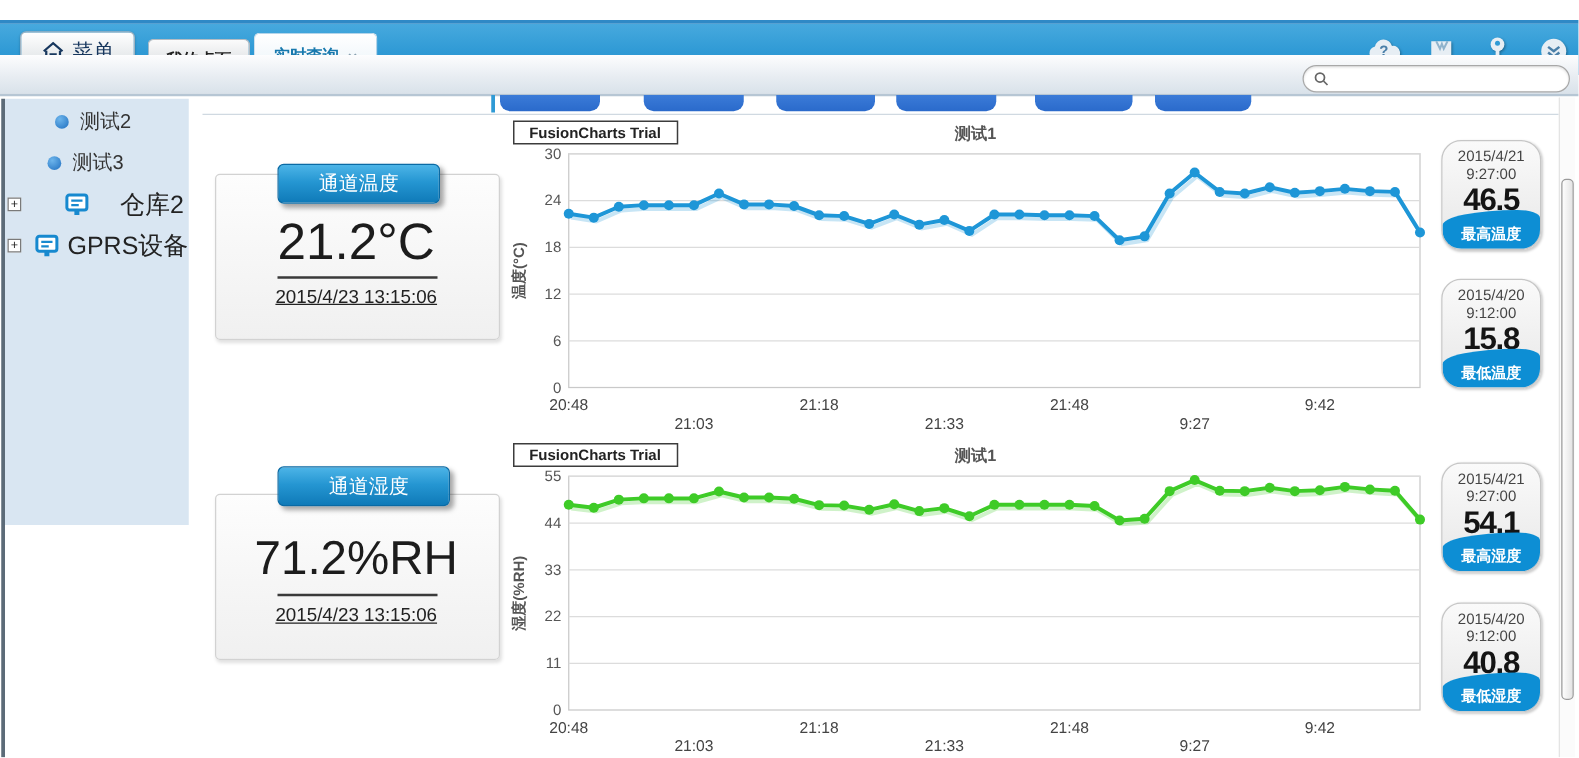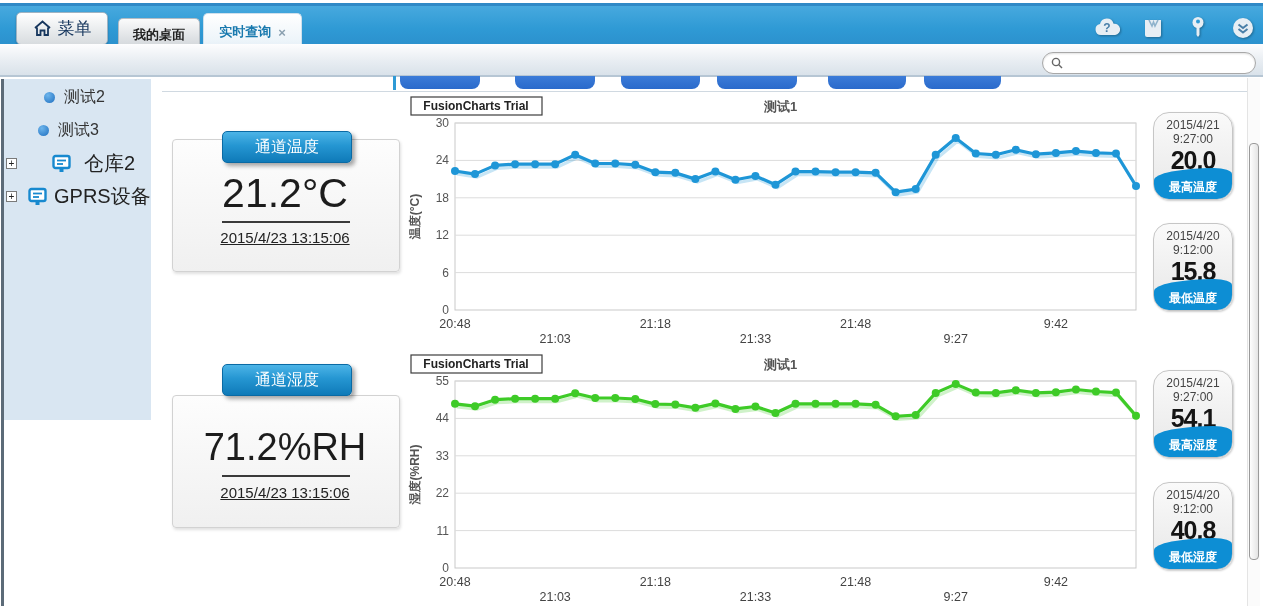--- a/index.html
+++ b/index.html
@@ -1,20 +1,20 @@
 <!DOCTYPE html>
 <html><head>
 <meta charset="utf-8">
 <style>
   html,body{margin:0;padding:0;background:#fff;}
   .stage{position:relative;width:1263px;height:606px;overflow:hidden;
          font-family:"Liberation Sans","DejaVu Sans",sans-serif;background:#fff;}
 
   
-  .header{position:absolute;left:0;top:3px;width:100%;height:44px;
+  .header{position:absolute;left:0;top:16px;width:100%;height:44px;
           background:linear-gradient(180deg,#47a9de 0%,#2f9ad5 55%,#2b90cc 100%);
           border-top:3px solid #2f89c6;box-sizing:border-box;}
   .menu-btn{position:absolute;left:16px;top:6px;width:90px;height:31px;border-radius:5px;
             background:linear-gradient(180deg,#ffffff,#e7eaec 60%,#d8dcdf);
             border:1px solid #9fb3c2;box-shadow:0 1px 2px rgba(0,0,0,.25);
             display:flex;align-items:center;justify-content:center;gap:6px;cursor:pointer;}
   .menu-btn span{font-size:17px;color:#17375e;}
   .tab{position:absolute;border-radius:5px 5px 0 0;display:flex;align-items:center;justify-content:center;
        font-size:13px;font-weight:bold;cursor:pointer;box-sizing:border-box;}
   .tab-desktop{left:118px;top:12px;width:82px;height:32px;color:#222;
@@ -150,21 +150,21 @@
     <span class="tree-label-sm">测试3</span>
   </div>
   <div class="tree-item" style="left:6px;top:150px;gap:4px;">
     <span class="expander">+</span>
     <svg width="20" height="20" viewBox="0 0 20 20" style="margin-left:31px;">
       <rect x="1.5" y="2" width="16" height="12" rx="2" fill="#fff" stroke="#1789cf" stroke-width="2.4"></rect>
       <line x1="5" y1="6.5" x2="14" y2="6.5" stroke="#1789cf" stroke-width="1.8"></line>
       <line x1="5" y1="10" x2="11" y2="10" stroke="#1789cf" stroke-width="1.8"></line>
       <rect x="7.5" y="14" width="4" height="4" fill="#1789cf"></rect>
     </svg>
-    <span class="tree-label-lg" style="margin-left:8px;">仓库2</span>
+    <span class="tree-label-lg" style="margin-left:20px;">仓库2</span>
   </div>
   <div class="tree-item" style="left:6px;top:183px;gap:4px;">
     <span class="expander">+</span>
     <svg width="20" height="20" viewBox="0 0 20 20" style="margin-left:7px;">
       <rect x="1.5" y="2" width="16" height="12" rx="2" fill="#fff" stroke="#1789cf" stroke-width="2.4"></rect>
       <line x1="5" y1="6.5" x2="14" y2="6.5" stroke="#1789cf" stroke-width="1.8"></line>
       <line x1="5" y1="10" x2="11" y2="10" stroke="#1789cf" stroke-width="1.8"></line>
       <rect x="7.5" y="14" width="4" height="4" fill="#1789cf"></rect>
     </svg>
     <span class="tree-label-lg" style="margin-left:2px;">GPRS设备</span>
@@ -179,21 +179,21 @@
   <div class="pill" style="left:924px;width:77px;"></div>
   <div class="content-top-line"></div>
 
   <div class="sum-card" style="top:139px;"></div>
   <div class="sum-badge" style="top:131px;">通道温度</div>
   <div class="sum-value" style="left:172px;top:170px;font-size:41px;">21.2°C</div>
   <div class="sum-rule" style="left:222px;top:221px;"></div>
   <div class="sum-ts" style="left:172px;top:229px;">2015/4/23 13:15:06</div>
 
   <div class="sum-card" style="top:395px;"></div>
-  <div class="sum-badge" style="top:364px;">通道湿度</div>
+  <div class="sum-badge" style="top:373px;padding-left:8px;">通道湿度</div>
   <div class="sum-value" style="left:172px;top:426px;font-size:38px;">71.2%RH</div>
   <div class="sum-rule" style="left:222px;top:475px;"></div>
   <div class="sum-ts" style="left:172px;top:484px;">2015/4/23 13:15:06</div>
 
   <svg class="chart-wrap" id="chart-0" style="top:94px;" viewBox="0 0 737 256">
       <rect x="50" y="29" width="681" height="187" fill="#ffffff" stroke="#c9c9c9" stroke-width="1"></rect>
       <text x="44" y="220" font-size="12" fill="#555" text-anchor="end">0</text>
       <line x1="50" y1="178.6" x2="731" y2="178.6" stroke="#dcdcdc" stroke-width="1"></line>
       <text x="44" y="182.6" font-size="12" fill="#555" text-anchor="end">6</text>
       <line x1="50" y1="141.2" x2="731" y2="141.2" stroke="#dcdcdc" stroke-width="1"></line>
@@ -312,21 +312,21 @@
       <text x="250.2941176470588" y="234" font-size="12.5" fill="#444" text-anchor="middle">21:18</text>
       <text x="350.44117647058823" y="249" font-size="12.5" fill="#444" text-anchor="middle">21:33</text>
       <text x="450.5882352941176" y="234" font-size="12.5" fill="#444" text-anchor="middle">21:48</text>
       <text x="550.7352941176471" y="249" font-size="12.5" fill="#444" text-anchor="middle">9:27</text>
       <text x="650.8823529411765" y="234" font-size="12.5" fill="#444" text-anchor="middle">9:42</text>
     </svg>
 
   <div class="stat-card" style="top:112px;">
     <div class="stat-date">2015/4/21</div>
     <div class="stat-time">9:27:00</div>
-    <div class="stat-value">20.0</div>
+    <div class="stat-value">46.5</div>
     <div class="stat-footer">
       <span>最高温度</span>
     </div>
   </div>
   <div class="stat-card" style="top:223px;">
     <div class="stat-date">2015/4/20</div>
     <div class="stat-time">9:12:00</div>
     <div class="stat-value">15.8</div>
     <div class="stat-footer">
       <span>最低温度</span>

